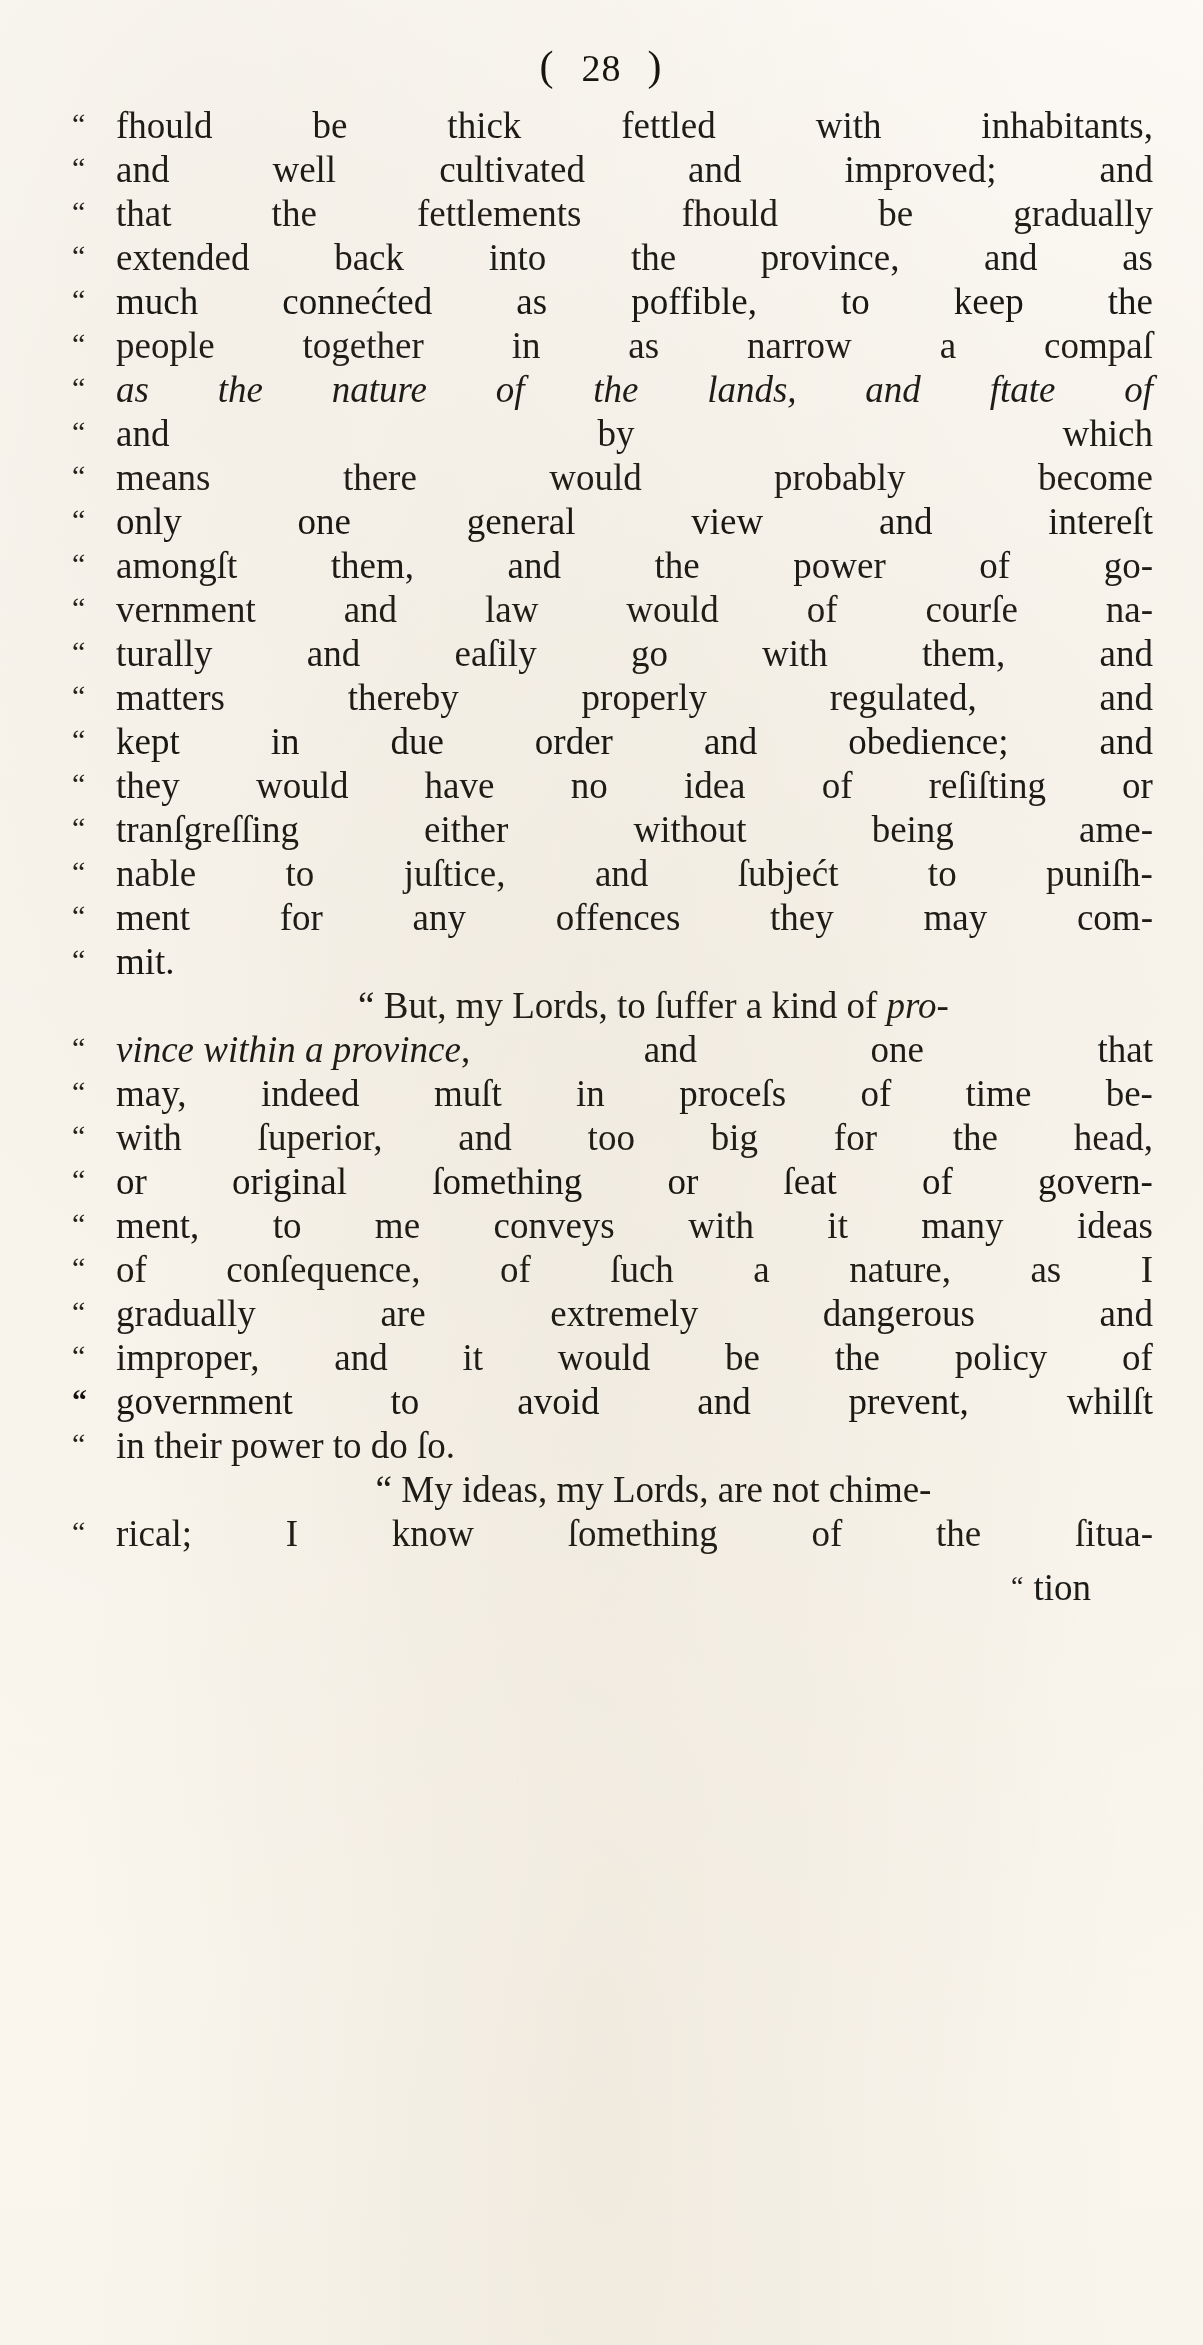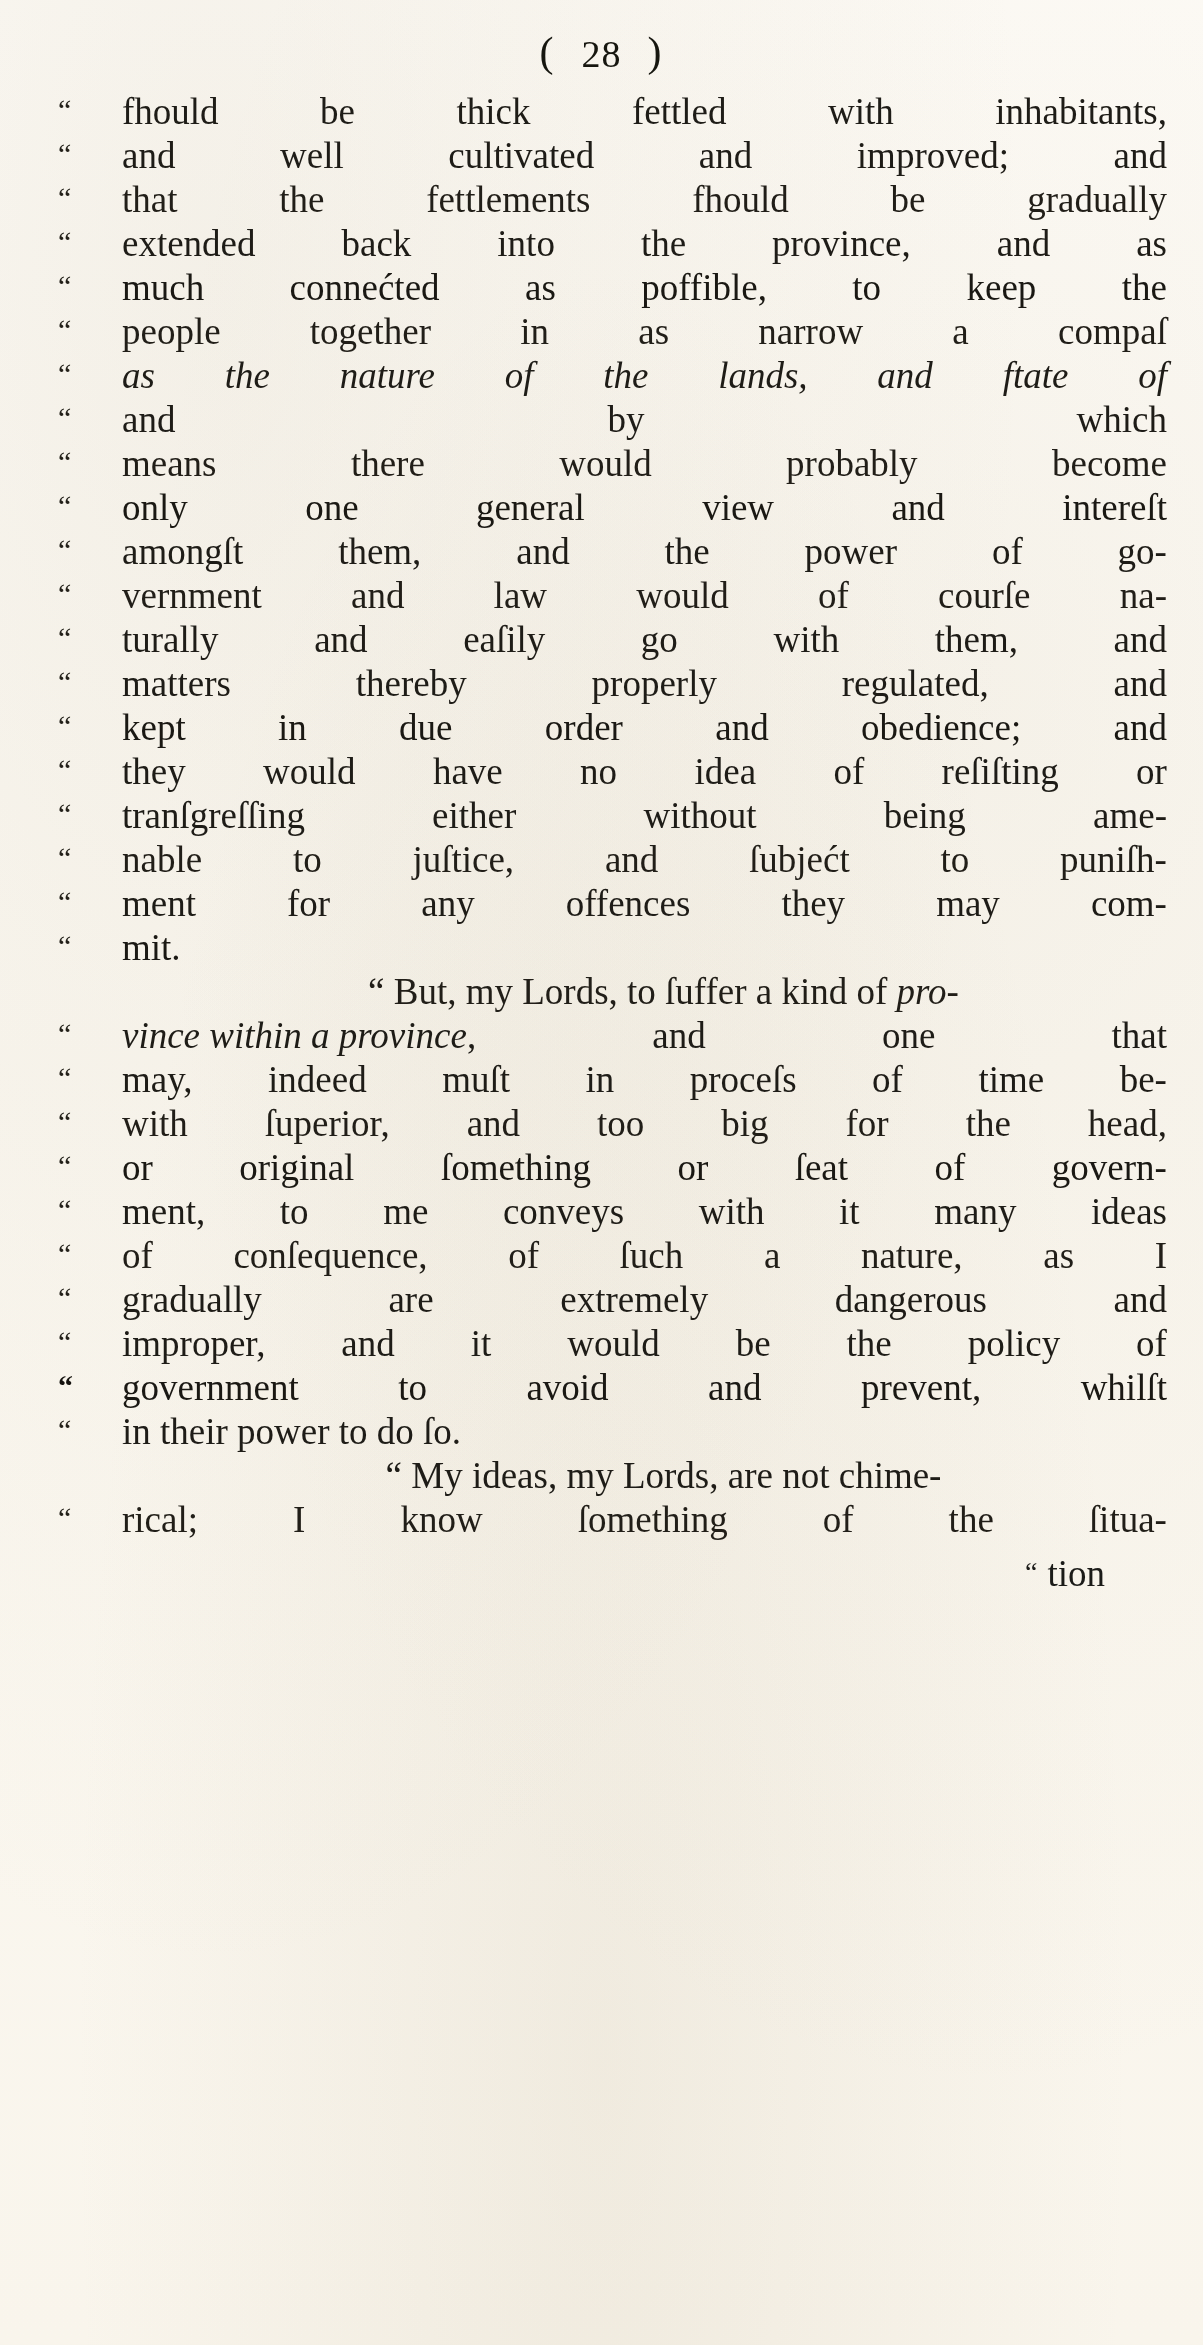--- a/index.html
+++ b/index.html
@@ -13,21 +13,21 @@
     font-family: "Liberation Serif", serif;
     color: #1b1b18;
     position: relative;
     overflow: hidden;
   }
   .page {
     position: relative;
     width: 1203px;
     height: 2345px;
     background: #d946ef;
-    padding: 2px;
+    padding: 16px;
     box-sizing: border-box;
   }
   
   .page::before {
     content: "";
     position: absolute;
     inset: 0;
     background:
       radial-gradient(ellipse at 18% 12%, rgba(190,178,150,0.16), rgba(255,255,255,0) 58%),
       radial-gradient(ellipse at 82% 30%, rgba(196,184,156,0.13), rgba(255,255,255,0) 60%),
@@ -81,21 +81,20 @@
     text-align: left;
     font-family: "Liberation Serif", serif;
   }
   .qmark.bold  { color: #14120e; font-weight: 700; }
   .qmark.blank { color: transparent; }
 
   .ltext {
     flex: 1 1 auto;
     white-space: nowrap;
     overflow: visible;
-    margin-left: 20px;
   }
   
   .ltext.justify {
     display: flex;
     justify-content: space-between;
   }
   .ltext.justify > span { white-space: pre; }
 
   .indent-para {
     padding-left: 38px;

